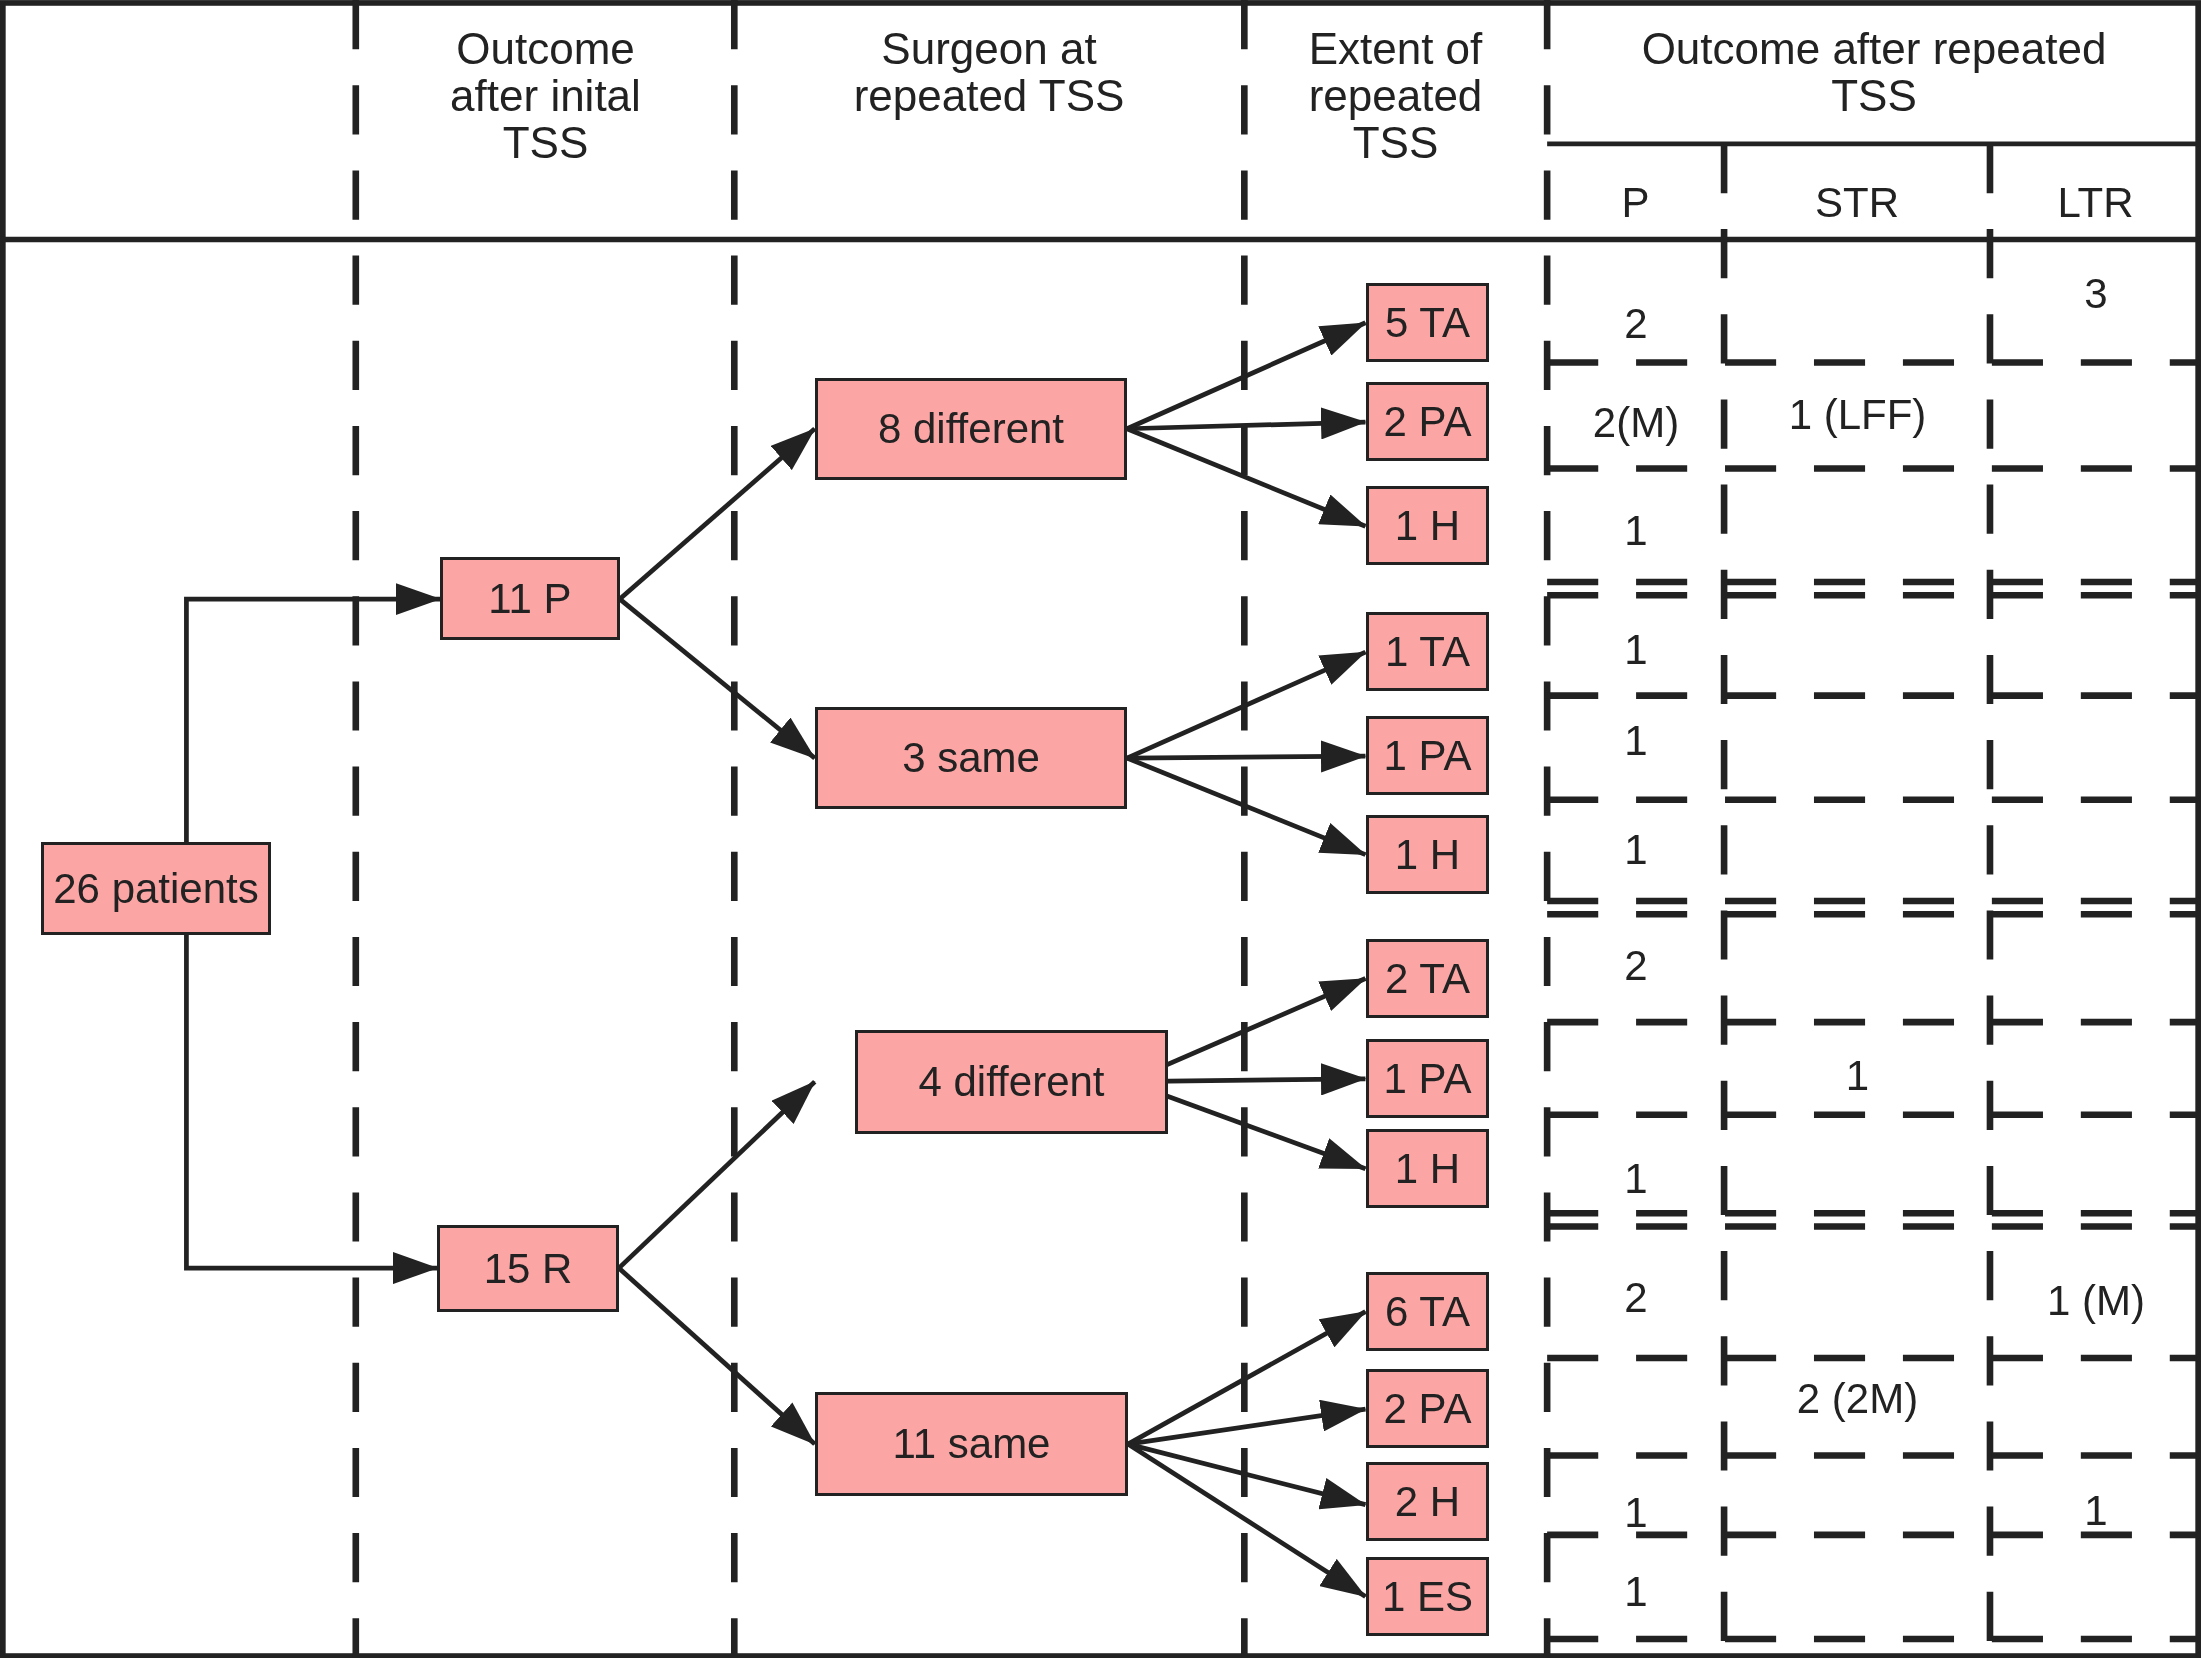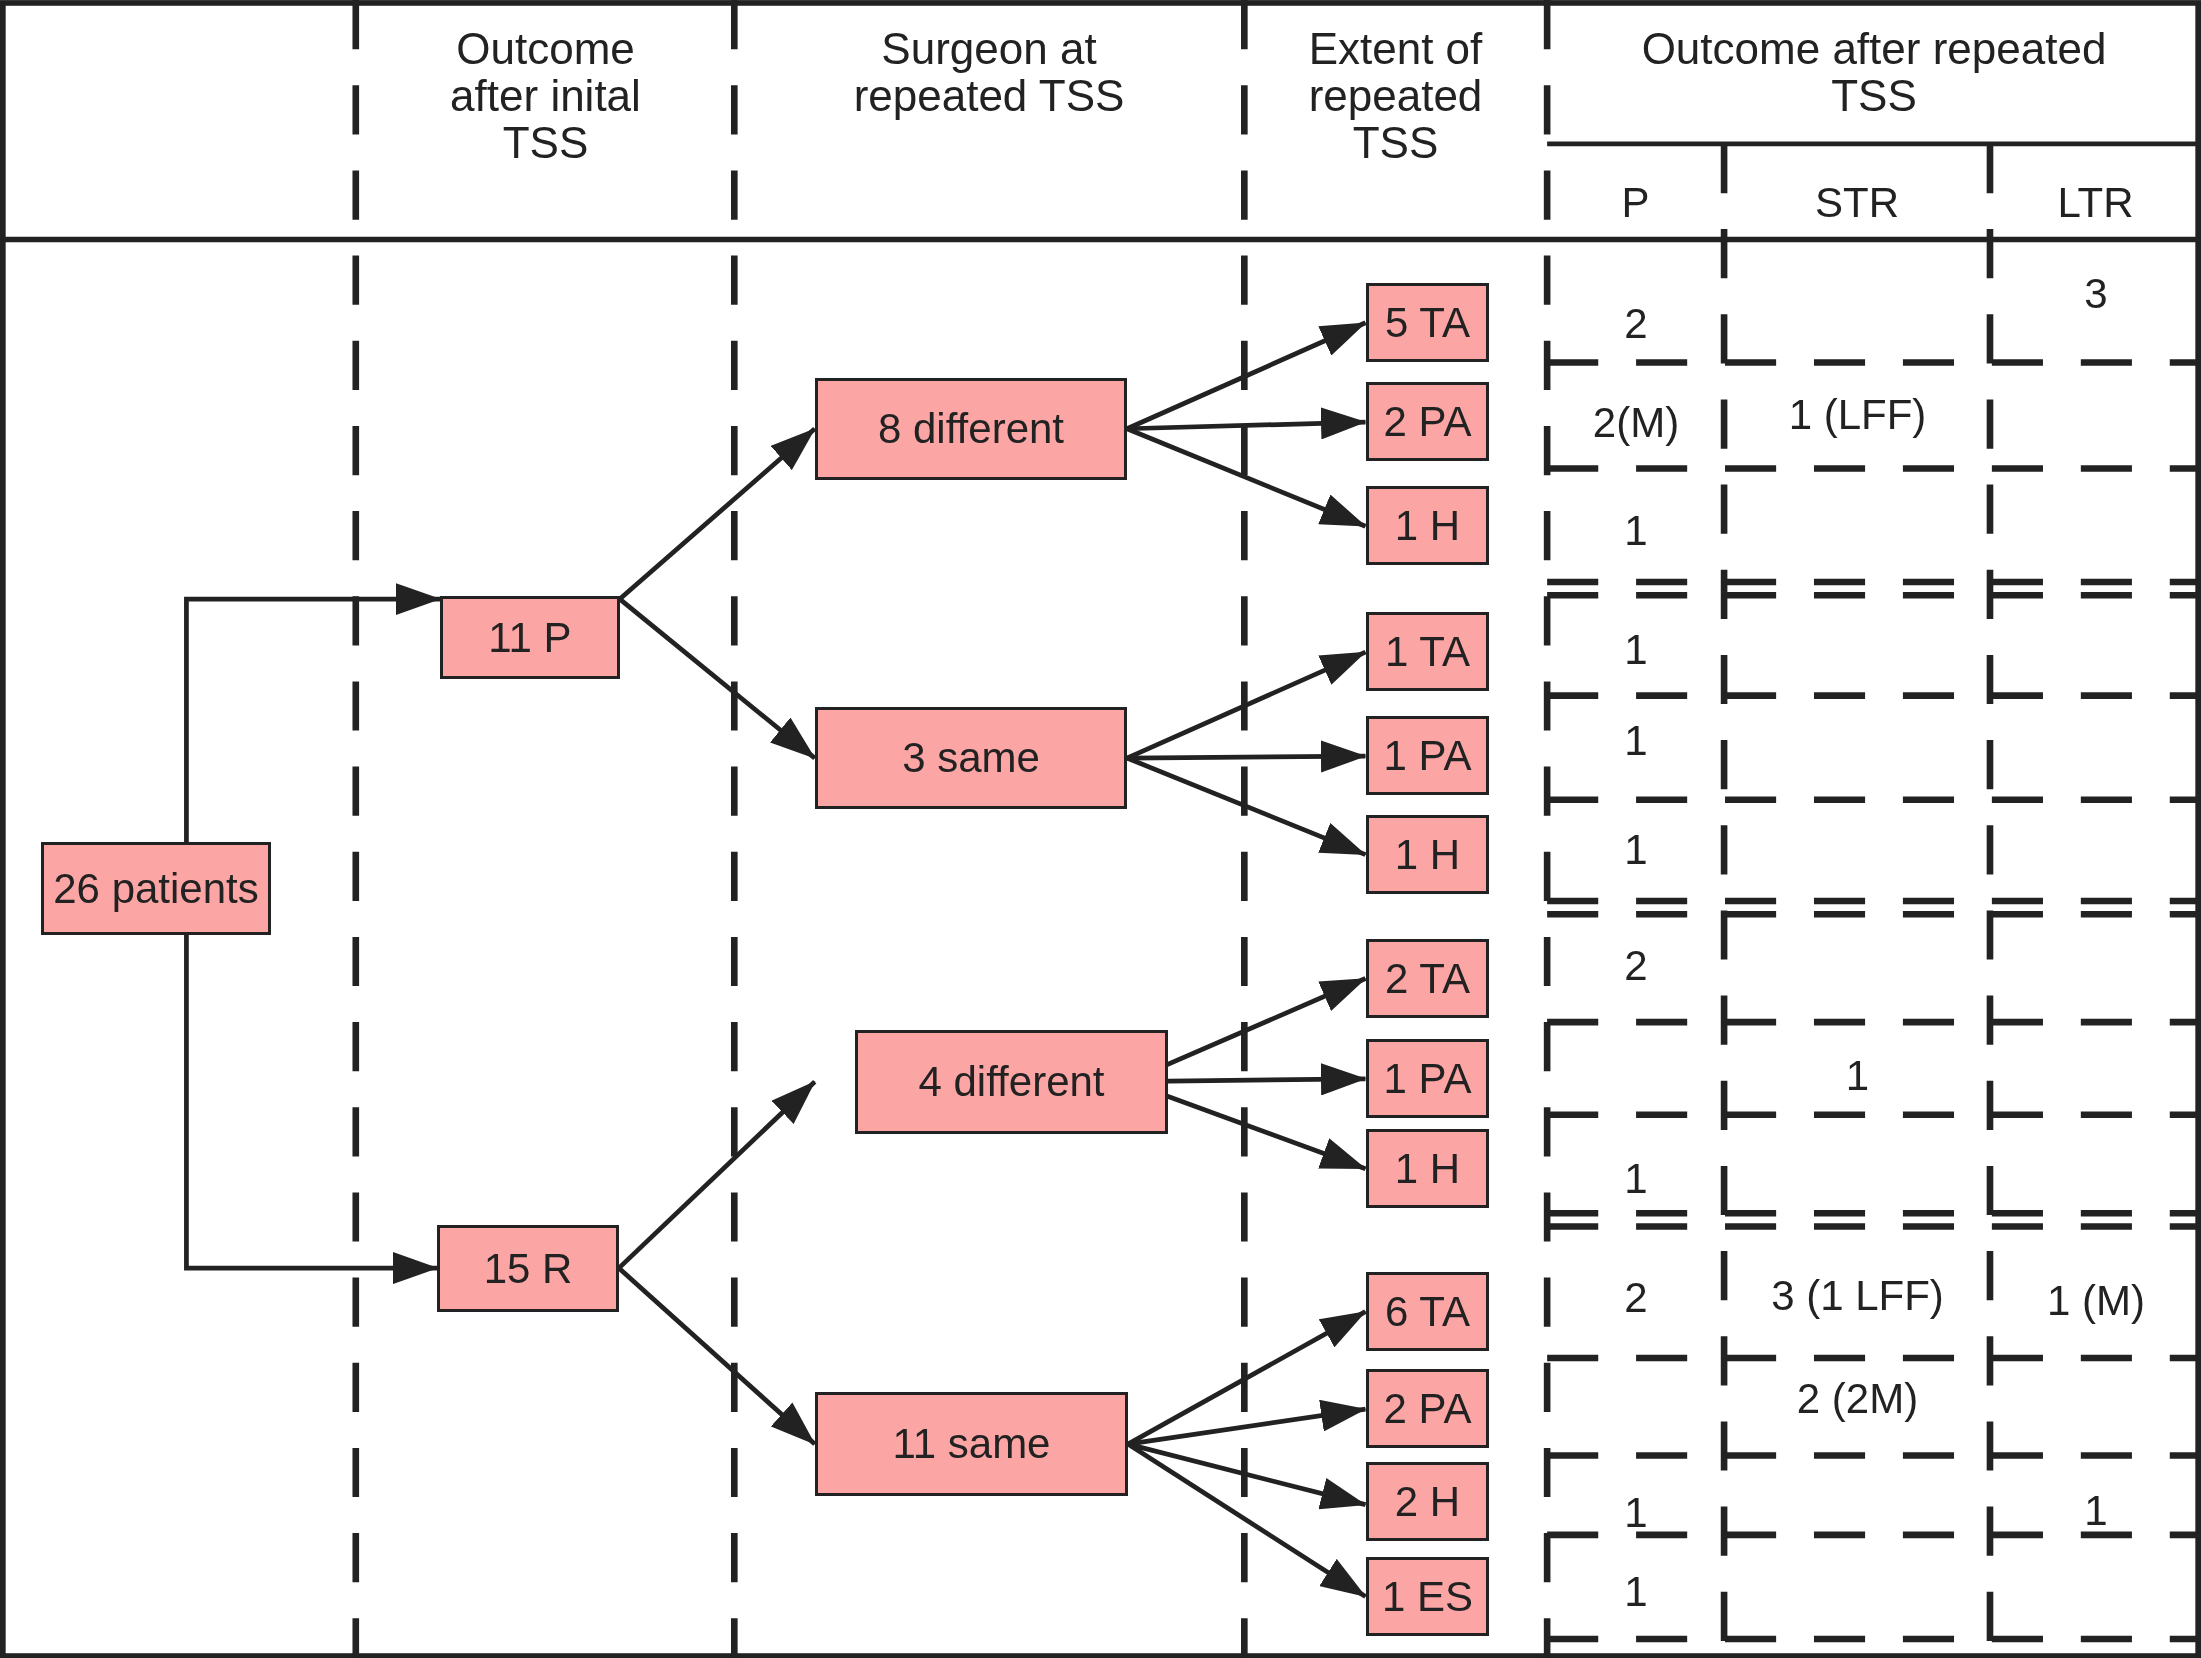--- a/index.html
+++ b/index.html
@@ -93,21 +93,21 @@
   <div class="colhead" style="left:1547px;top:24.6px;width:654px;">Outcome after repeated
 TSS</div>
 
   <div class="subhead" style="left:1547px;top:173px;width:177px;">P</div>
   <div class="subhead" style="left:1724px;top:173px;width:266px;">STR</div>
   <div class="subhead" style="left:1990px;top:173px;width:211px;">LTR</div>
 
   <div class="node" style="left:41px;top:842px;width:230px;height:93px;">
     <span>26 patients</span>
   </div>
-  <div class="node" style="left:440px;top:557px;width:180px;height:83px;margin-top:39px;">
+  <div class="node" style="left:440px;top:557px;width:180px;height:83px;">
     <span>11 P</span>
   </div>
   <div class="node" style="left:437px;top:1225px;width:182px;height:87px;">
     <span>15 R</span>
   </div>
   <div class="node" style="left:815px;top:378px;width:312px;height:102px;">
     <span>8 different</span>
   </div>
   <div class="node" style="left:815px;top:707px;width:312px;height:102px;">
     <span>3 same</span>
@@ -164,21 +164,20 @@
   <div class="val c-p" style="top:393px;">2(M)</div>
   <div class="val c-str" style="top:385px;">1 (LFF)</div>
   <div class="val c-p" style="top:501px;">1</div>
   <div class="val c-p" style="top:620px;">1</div>
   <div class="val c-p" style="top:711px;">1</div>
   <div class="val c-p" style="top:820px;">1</div>
   <div class="val c-p" style="top:936px;">2</div>
   <div class="val c-str" style="top:1046px;">1</div>
   <div class="val c-p" style="top:1149px;">1</div>
   <div class="val c-p" style="top:1268px;">2</div>
-  <div class="val c-str" style="top:1266px;">3 (1 LFF)</div>
   <div class="val c-ltr" style="top:1271px;">1 (M)</div>
   <div class="val c-str" style="top:1369px;">2 (2M)</div>
   <div class="val c-p" style="top:1483px;">1</div>
   <div class="val c-ltr" style="top:1481px;">1</div>
   <div class="val c-p" style="top:1562px;">1</div>
 
 </div>
 
 
 </body></html>

